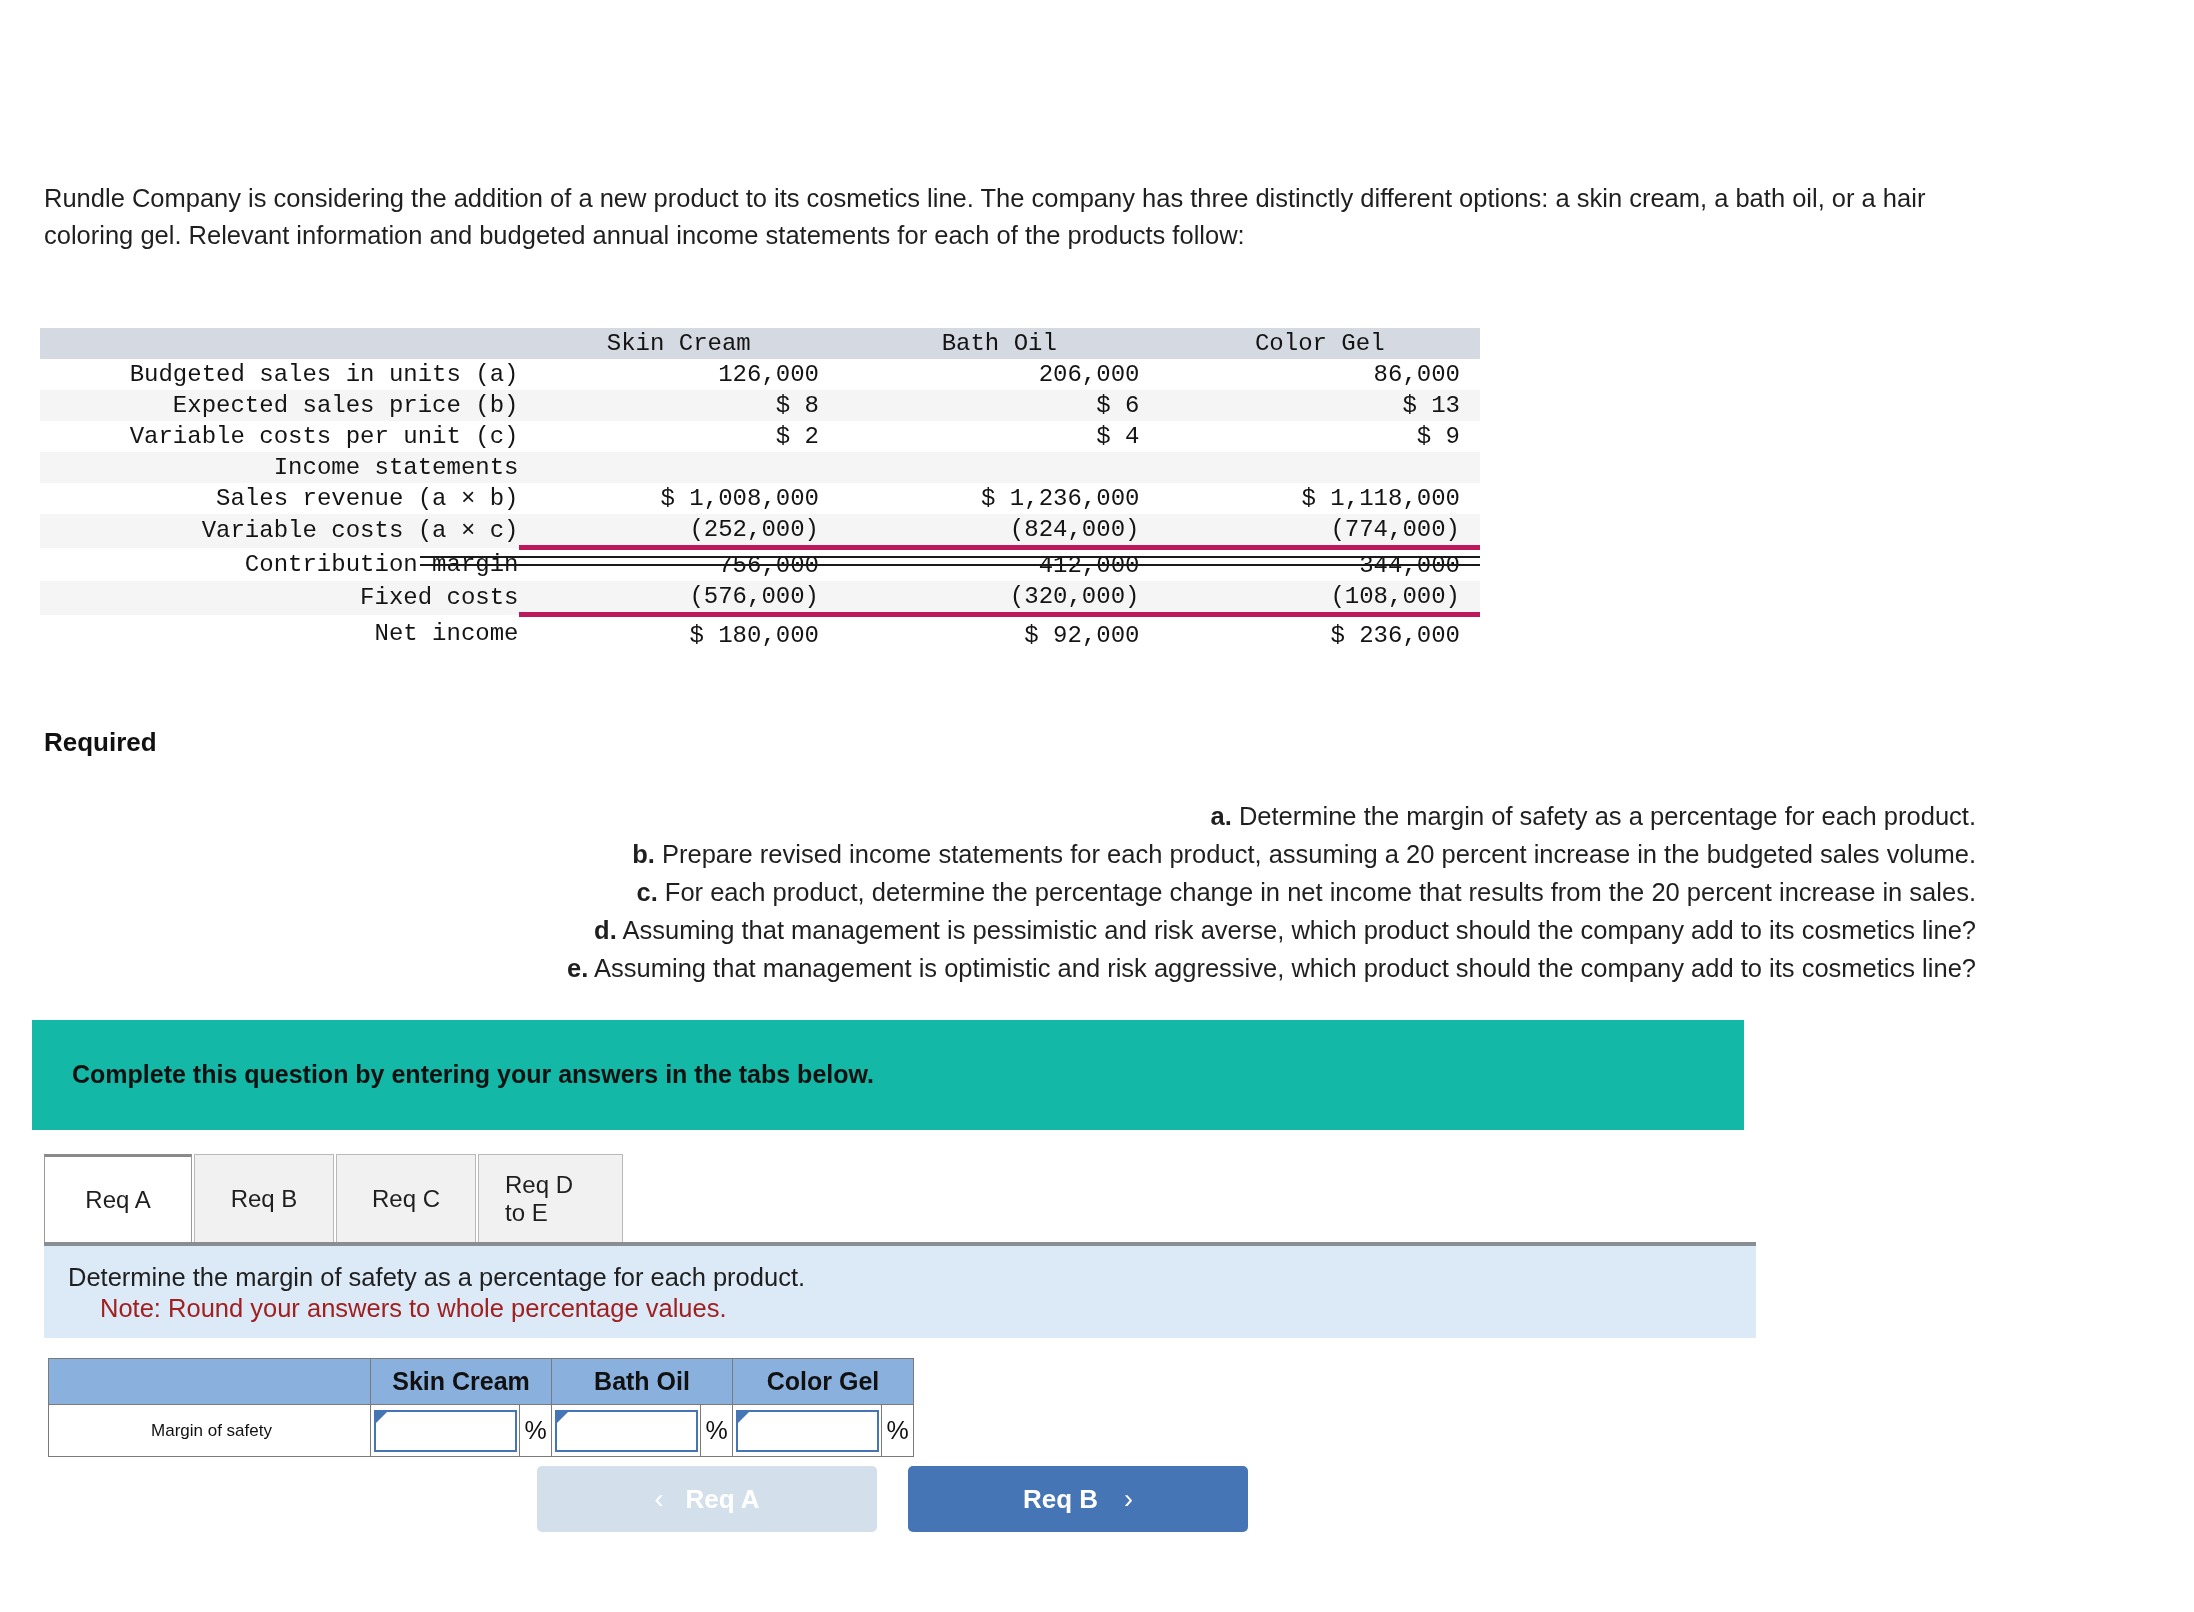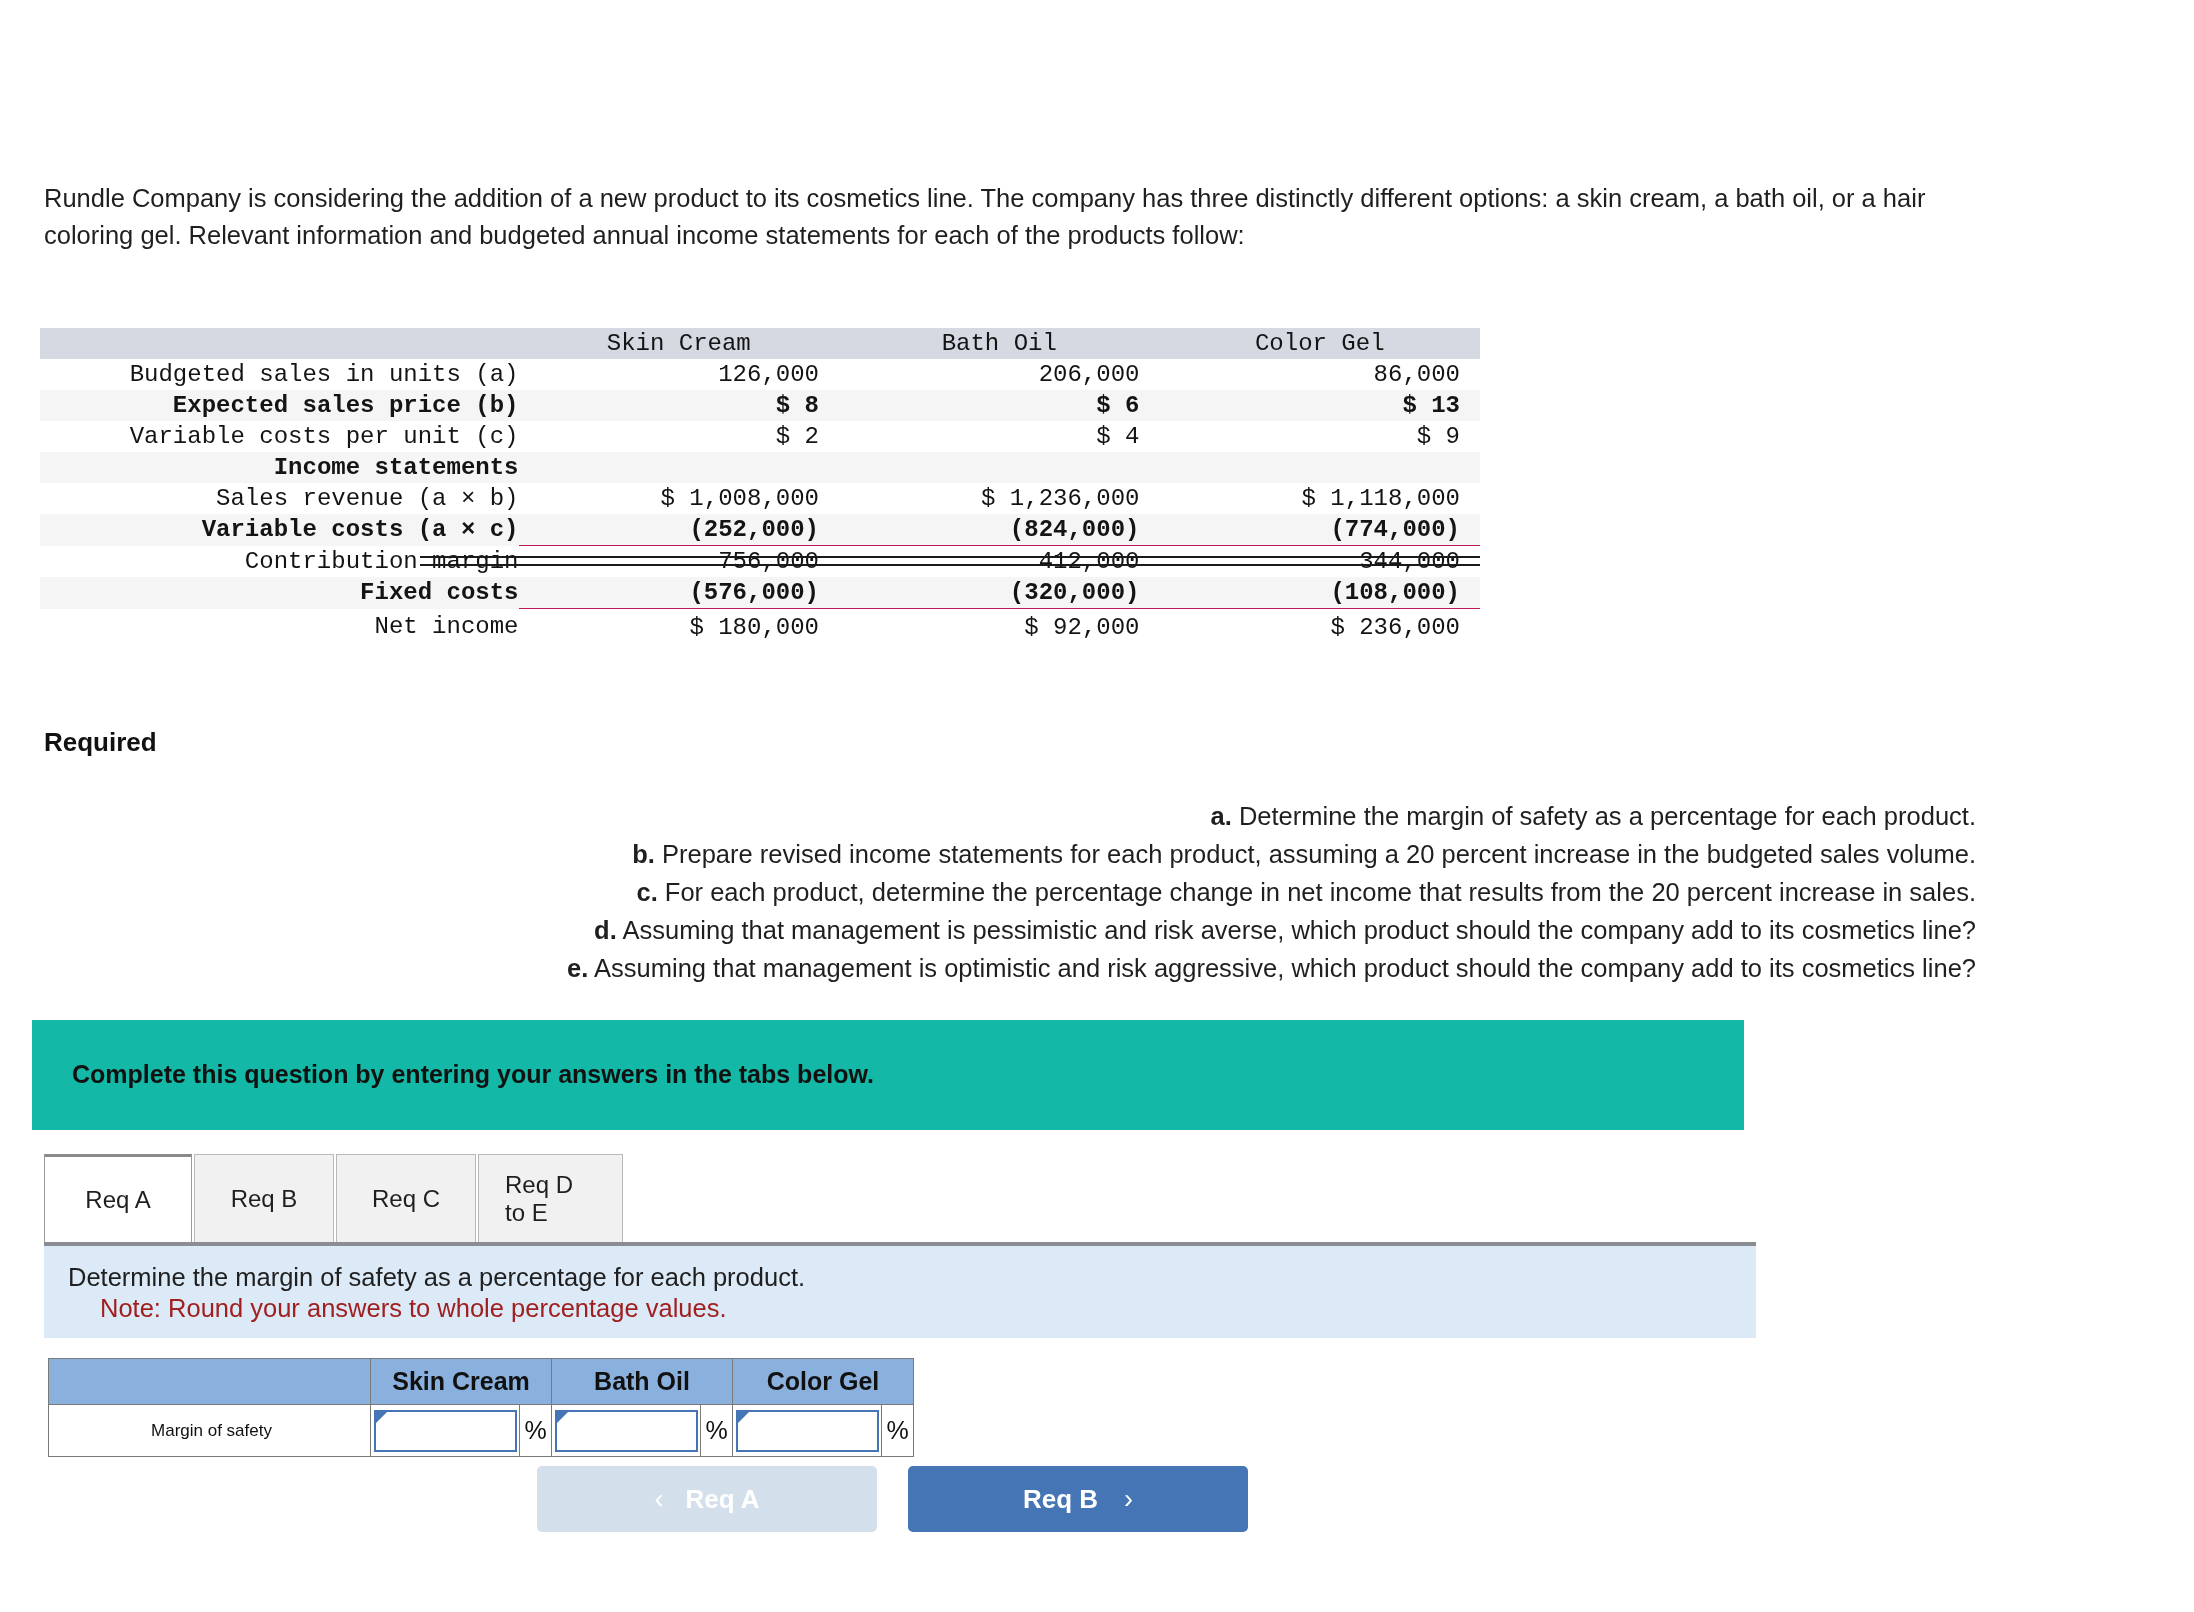--- a/index.html
+++ b/index.html
@@ -48,22 +48,22 @@
     font-family: "Liberation Mono", monospace;
     font-size: 24px;
     color: #141414;
   }
   .rel-table td, .rel-table th { padding: 0; font-weight: normal; }
   .rel-table .hdr-band { background: #d5d9e2; }
   .rel-table .c-label { width: 480px; padding-left: 30px; text-align: right; height: 31px; }
   .rel-table .c-num { width: 320px; text-align: right; padding-right: 20px; height: 31px; }
   .rel-table .title-cell { text-align: center; height: 31px; }
   .rel-table .colhdr { text-align: center; height: 31px; }
-  .rel-table tr.stripe td { background: #f5f5f6; font-weight: bold; }
-  .rel-table td.rule-single { border-bottom: 1px solid #be185d; }
+  .rel-table tr.stripe td { background: #f5f5f6; }
+  .rel-table td.rule-single { border-bottom: 5px solid #be185d; }
   .rel-table .tall td { height: 36px; }
   .dbl-rule {
     position: absolute;
     left: 420px; top: 556px;
     width: 1060px;
     height: 6px;
     border-top: 2px solid #1a1a1a;
     border-bottom: 2px solid #1a1a1a;
   }
 

